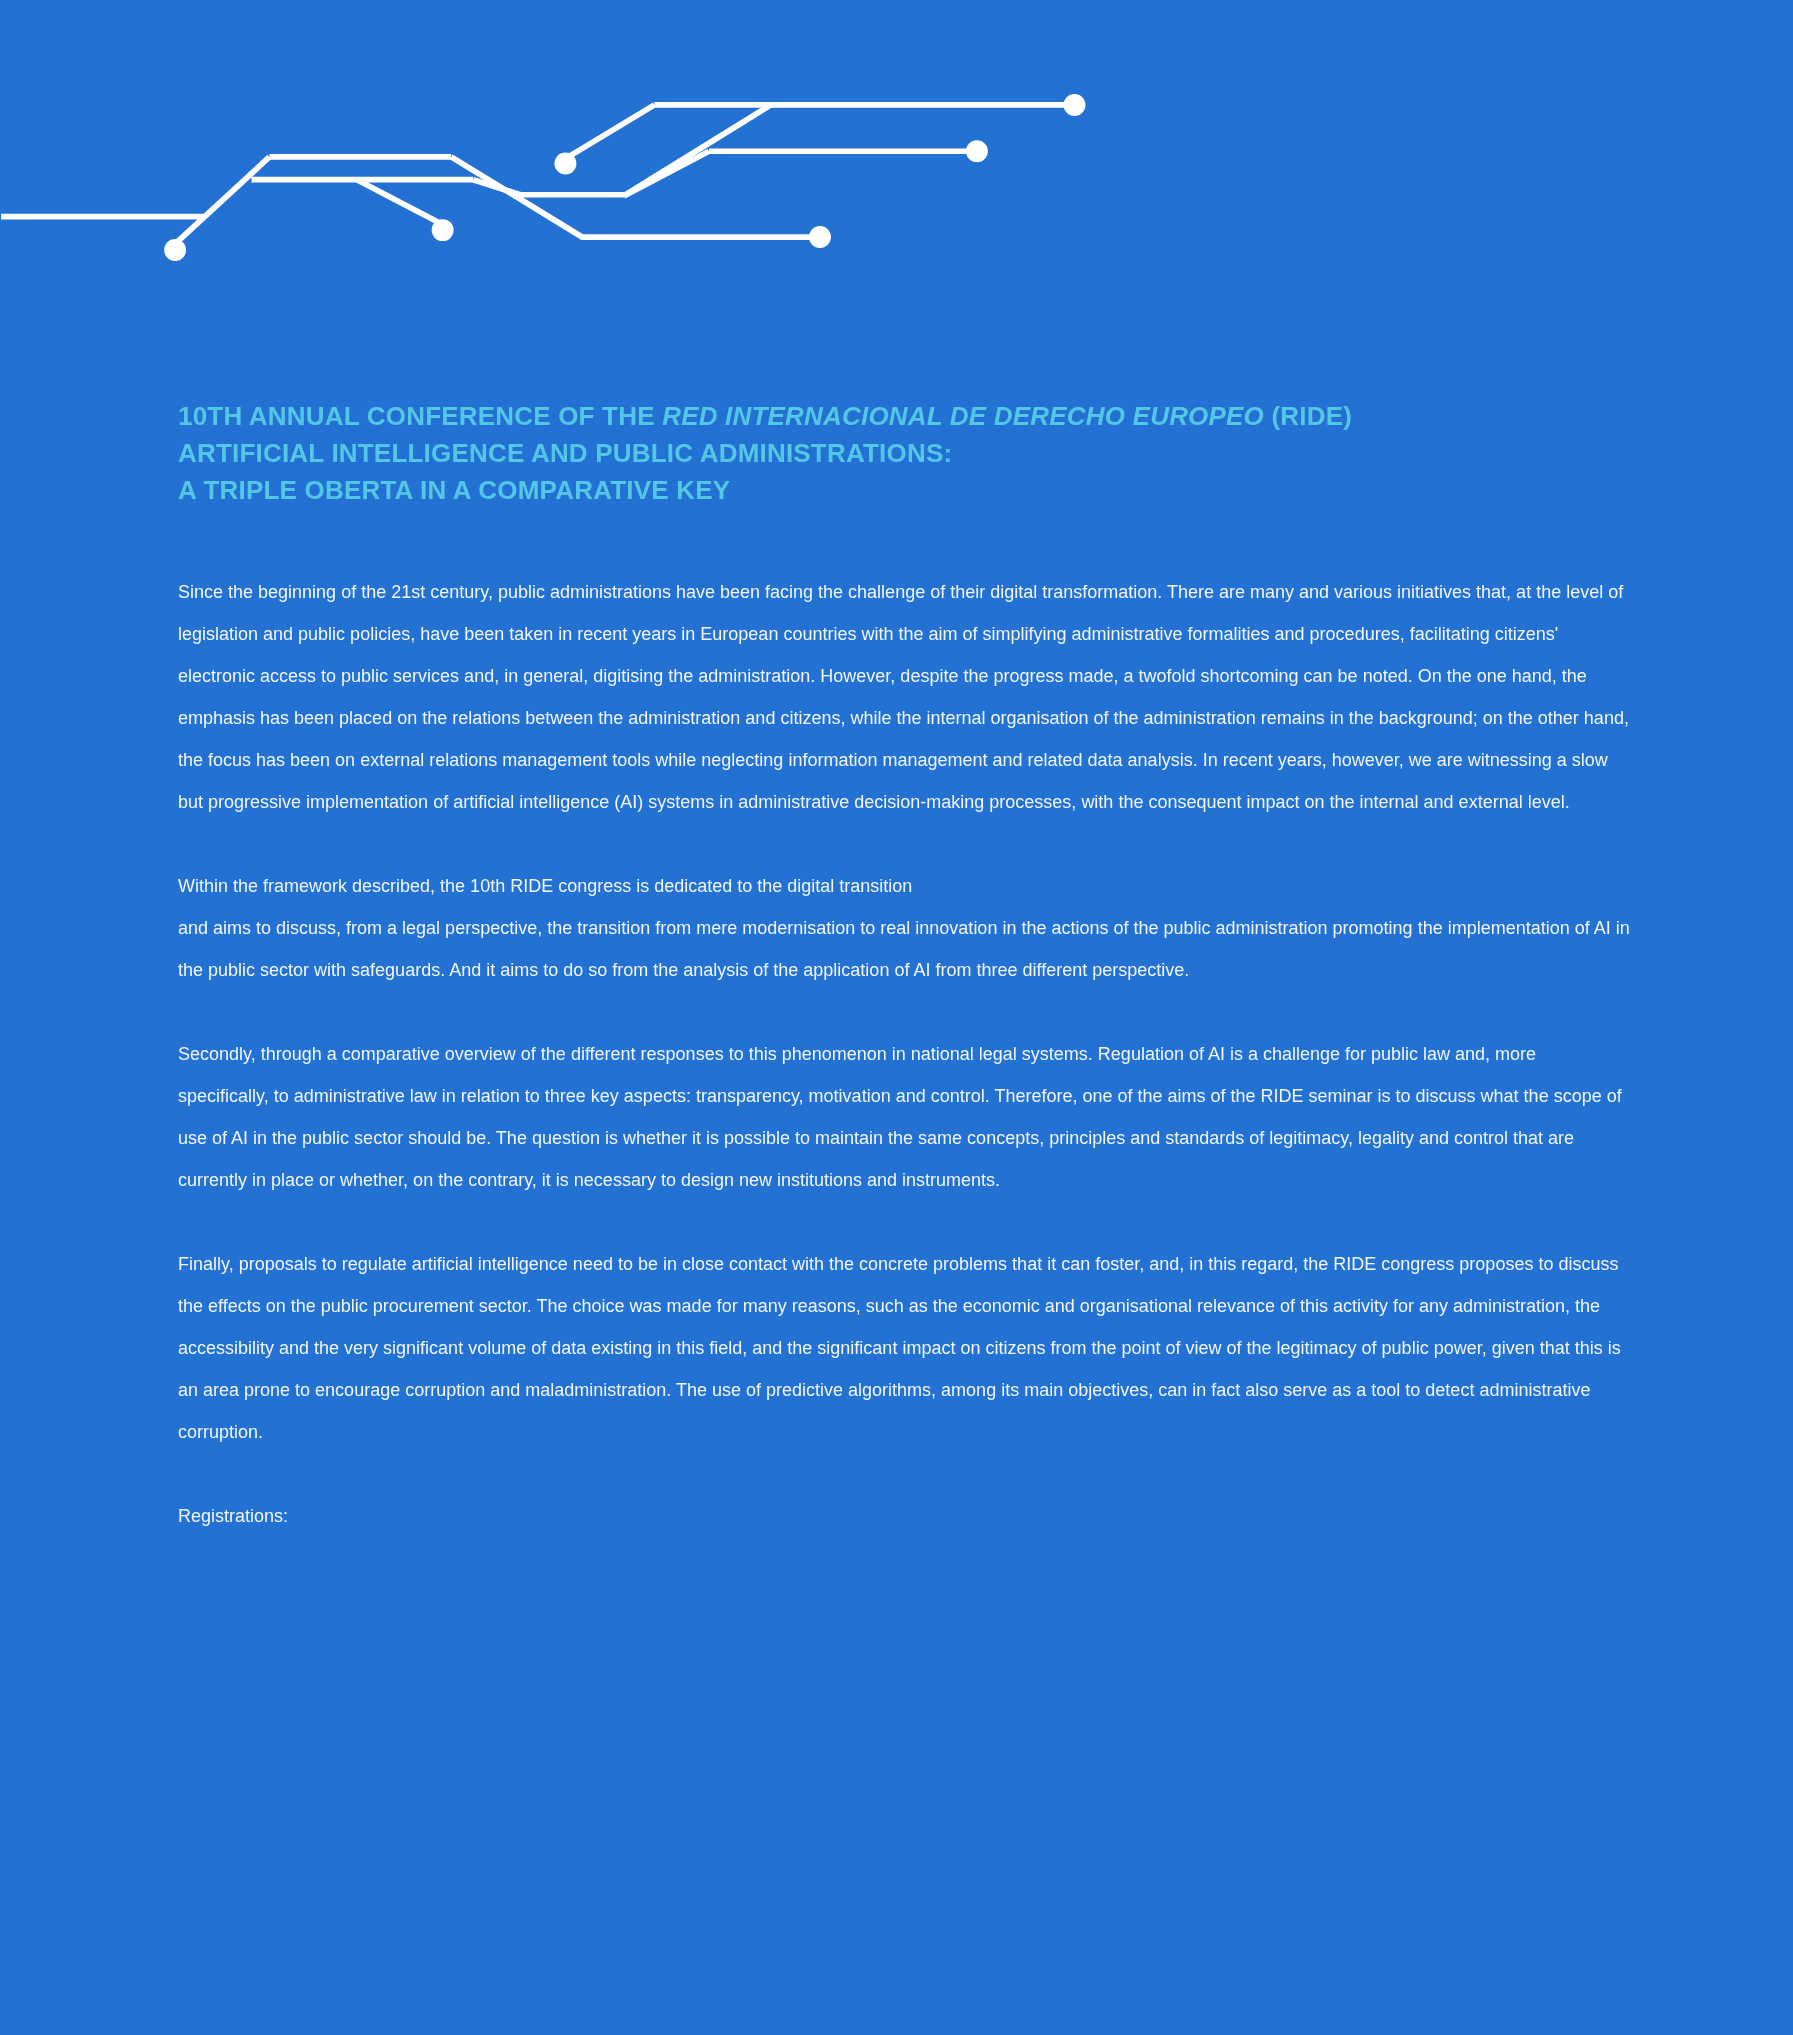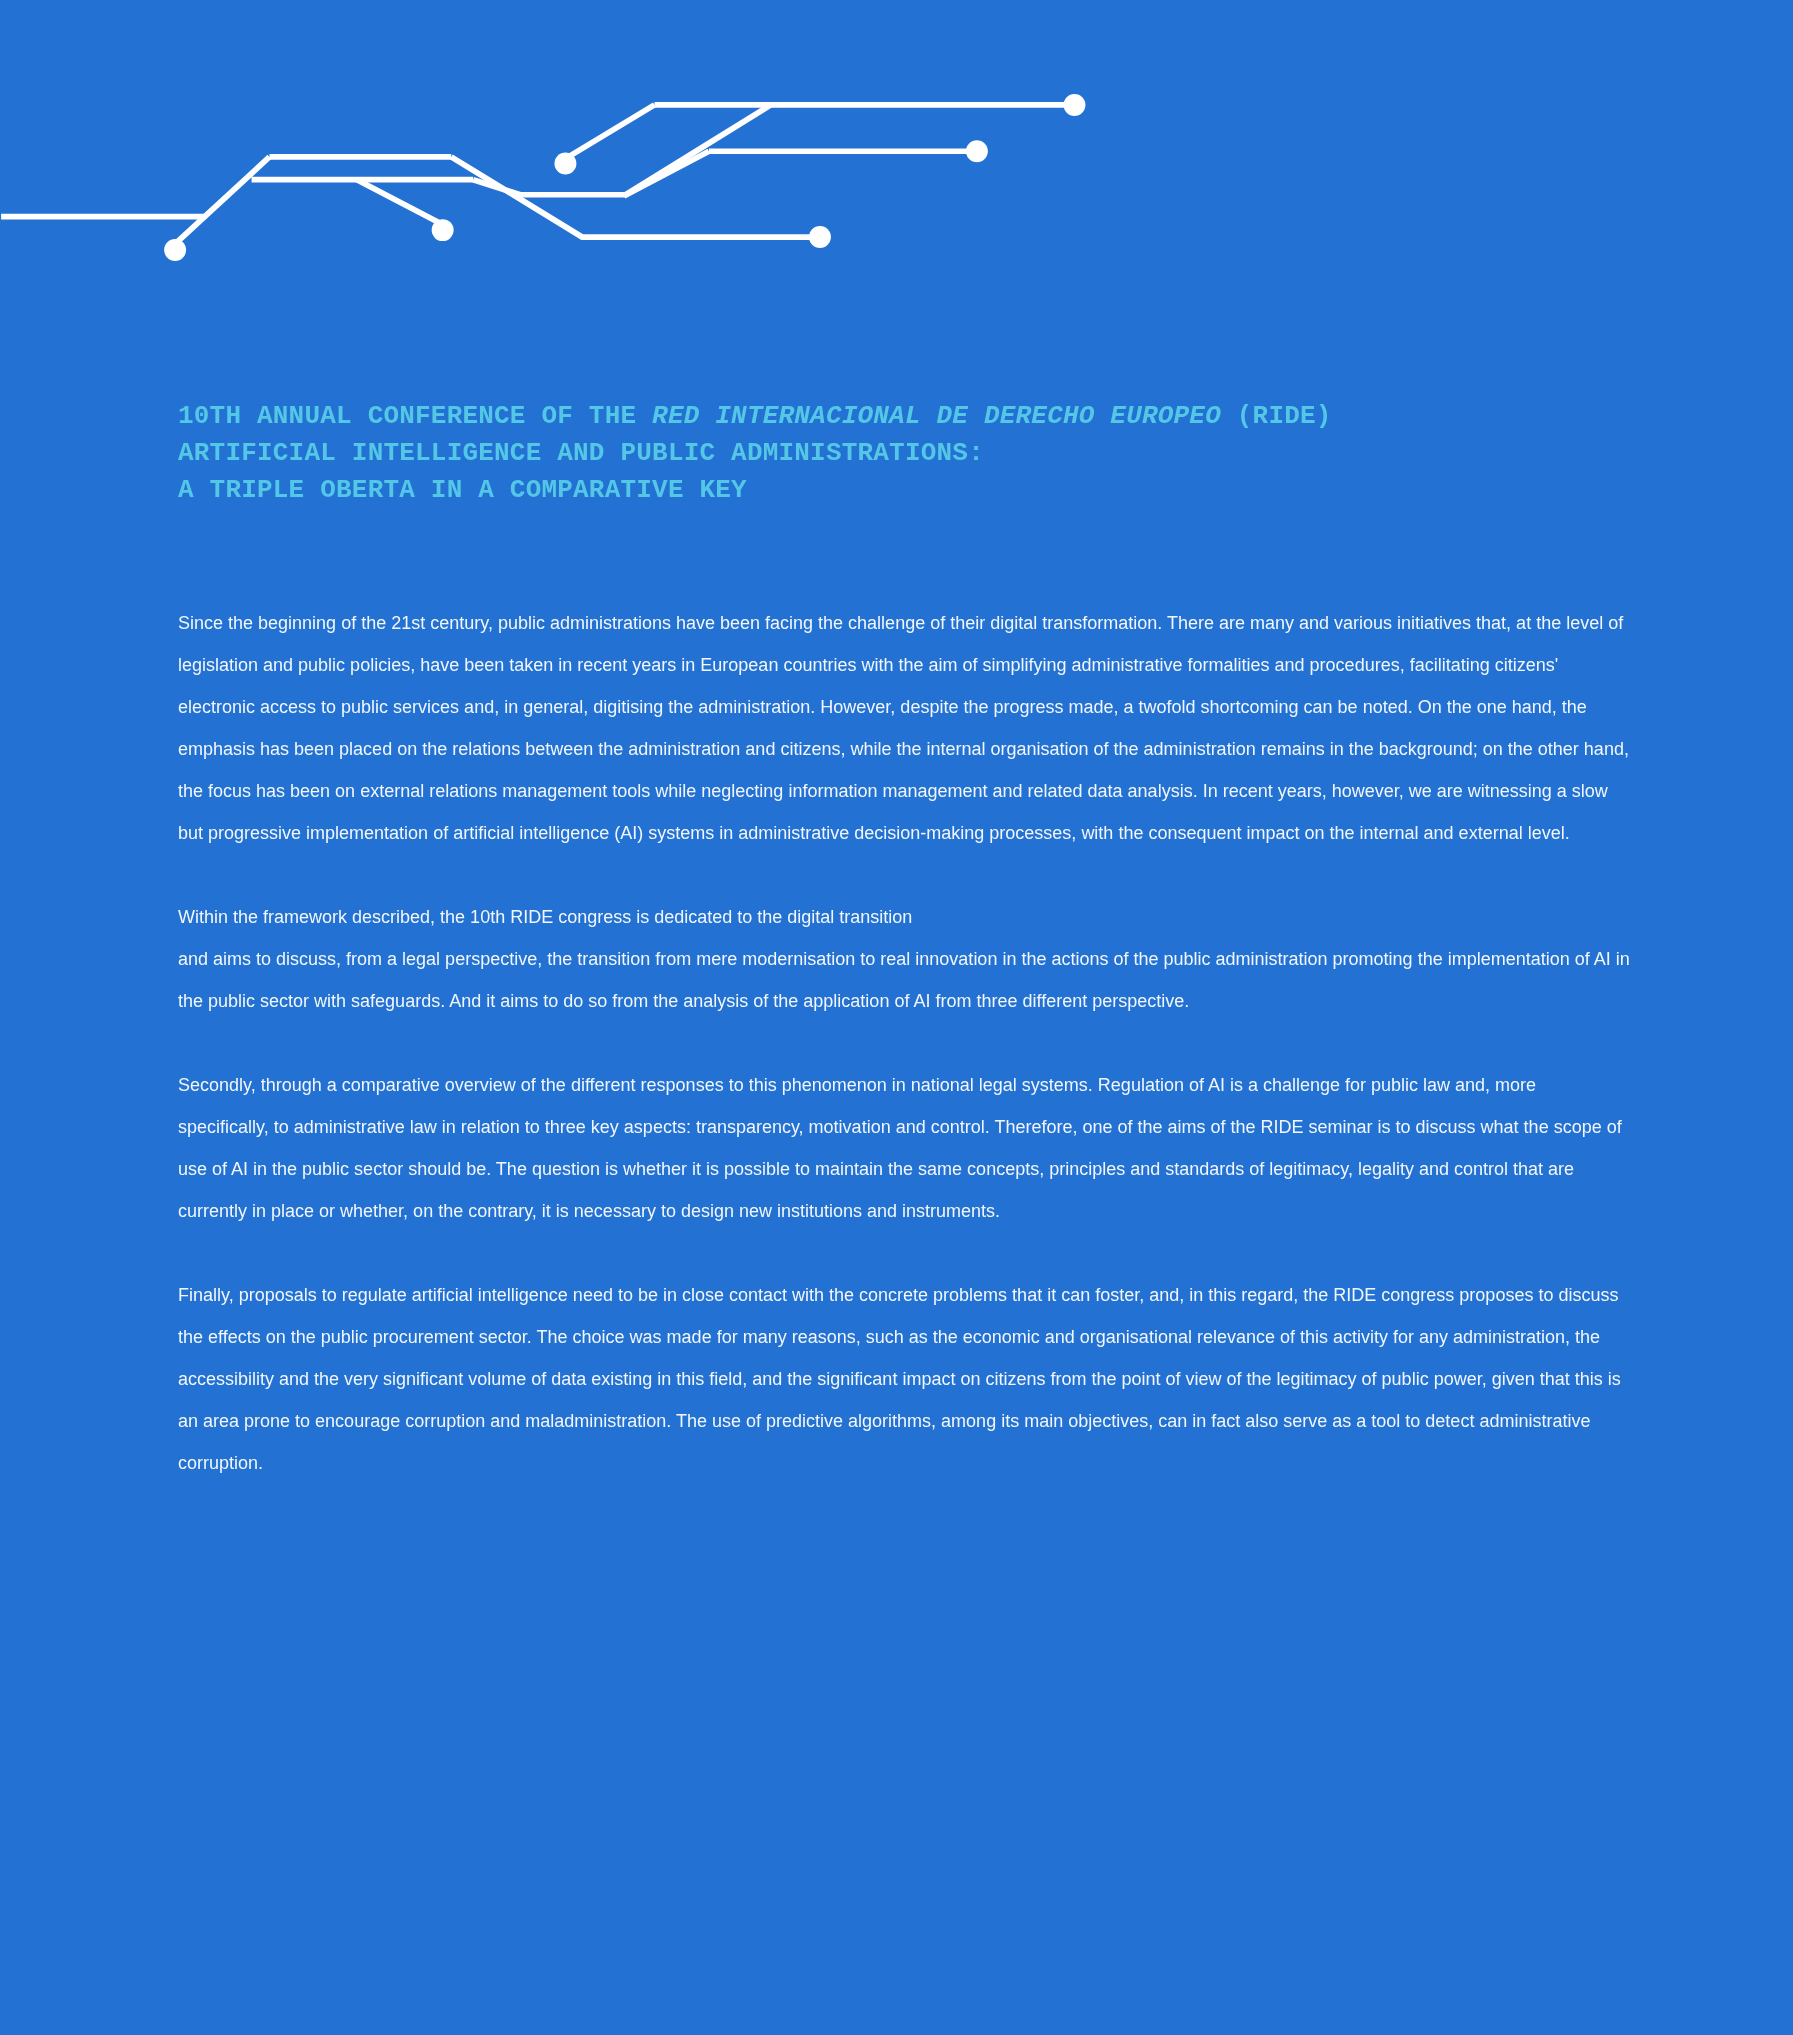--- a/index.html
+++ b/index.html
@@ -17,27 +17,26 @@
     left: 0;
   }
   .content {
     position: absolute;
     left: 178px;
     top: 0;
     width: 1453px;
   }
   .title-block {
     margin-top: 398px;
-    margin-bottom: 93px;
+    margin-bottom: 62px;
     font-size: 26px;
     font-weight: bold;
     line-height: 37px;
     color: #54c7e6;
     letter-spacing: 0.2px;
-    font-family: Liberation Mono, monospace;
   }
   .title-line { white-space: nowrap; }
   .title-italic { font-style: italic; }
   .venue-line { color: #f5f9fc; }
   .body-text {
     font-size: 18px;
     line-height: 42px;
     color: #f2f7fb;
   }
   .para {
@@ -82,19 +81,20 @@
       <div class="title-line">ARTIFICIAL INTELLIGENCE AND PUBLIC ADMINISTRATIONS:</div>
       <div class="title-line">A TRIPLE OBERTA IN A COMPARATIVE KEY</div>
     </div>
 
     <div class="body-text">
       <p class="para">Since the beginning of the 21st century, public administrations have been facing the challenge of their digital transformation. There are many and various initiatives that, at the level of legislation and public policies, have been taken in recent years in European countries with the aim of simplifying administrative formalities and procedures, facilitating citizens' electronic access to public services and, in general, digitising the administration. However, despite the progress made, a twofold shortcoming can be noted. On the one hand, the emphasis has been placed on the relations between the administration and citizens, while the internal organisation of the administration remains in the background; on the other hand, the focus has been on external relations management tools while neglecting information management and related data analysis. In recent years, however, we are witnessing a slow but progressive implementation of artificial intelligence (AI) systems in administrative decision-making processes, with the consequent impact on the internal and external level.</p>
       <p class="para">Within the framework described, the 10th RIDE congress is dedicated to the digital transition
 and aims to discuss, from a legal perspective, the transition from mere modernisation to real innovation in the actions of the public administration promoting the implementation of AI in the public sector with safeguards. And it aims to do so from the analysis of the application of AI from three different perspective.</p>
       <p class="para">Secondly, through a comparative overview of the different responses to this phenomenon in national legal systems. Regulation of AI is a challenge for public law and, more specifically, to administrative law in relation to three key aspects: transparency, motivation and control. Therefore, one of the aims of the RIDE seminar is to discuss what the scope of use of AI in the public sector should be. The question is whether it is possible to maintain the same concepts, principles and standards of legitimacy, legality and control that are currently in place or whether, on the contrary, it is necessary to design new institutions and instruments.</p>
       <p class="para">Finally, proposals to regulate artificial intelligence need to be in close contact with the concrete problems that it can foster, and, in this regard, the RIDE congress proposes to discuss the effects on the public procurement sector. The choice was made for many reasons, such as the economic and organisational relevance of this activity for any administration, the accessibility and the very significant volume of data existing in this field, and the significant impact on citizens from the point of view of the legitimacy of public power, given that this is an area prone to encourage corruption and maladministration. The use of predictive algorithms, among its main objectives, can in fact also serve as a tool to detect administrative corruption.</p>
+      <p class="para">Registrations:</p>
 
     </div>
 
   </div>
 
 </div>
 
 
 </body></html>

